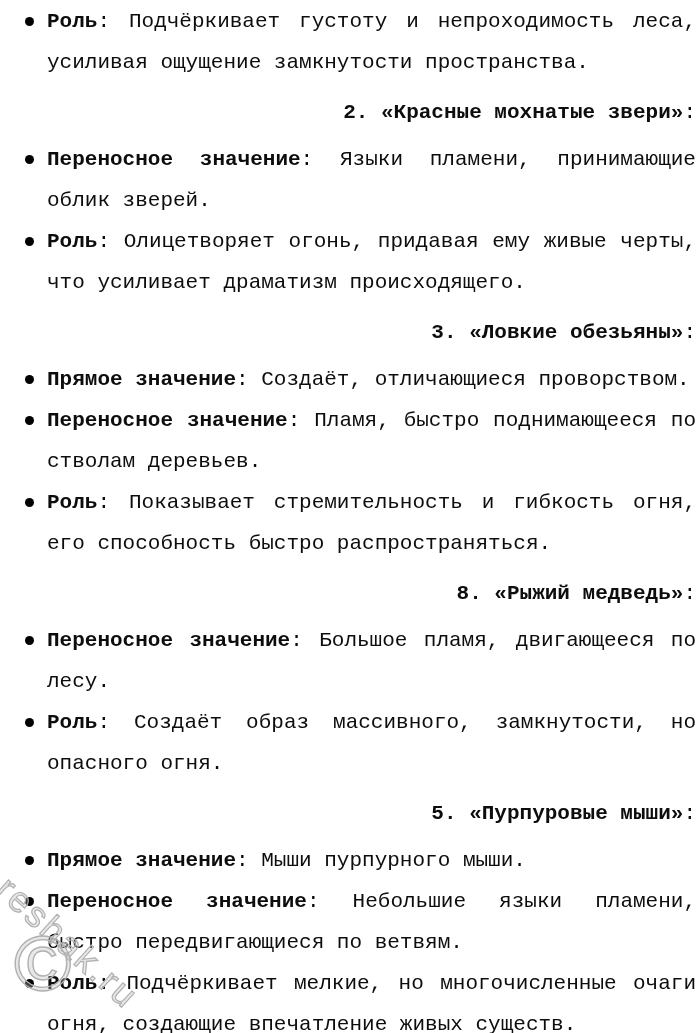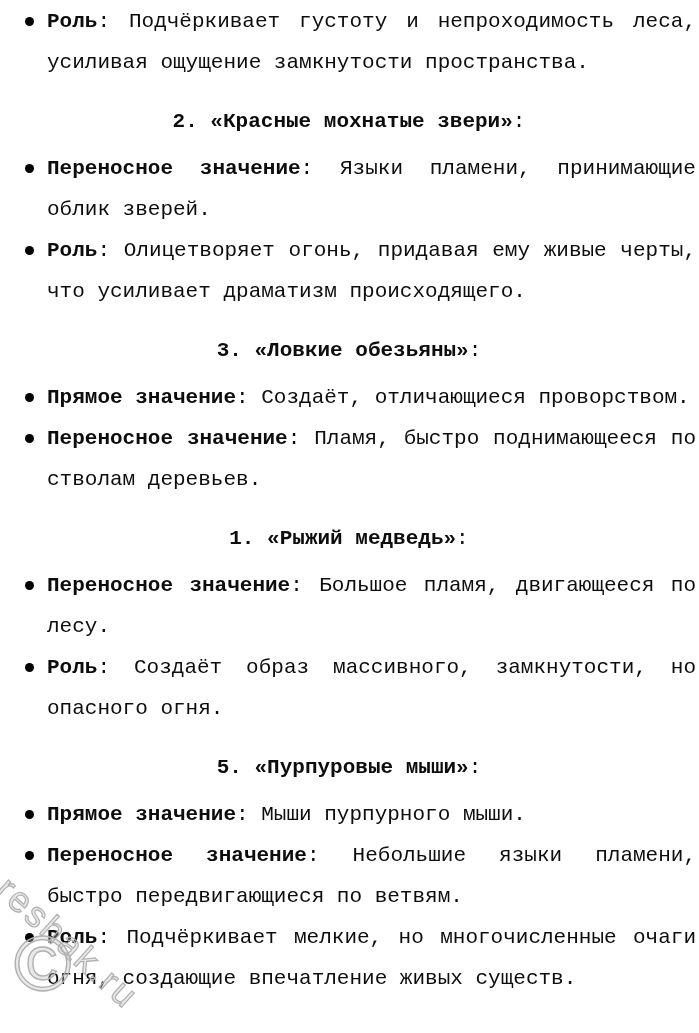--- a/index.html
+++ b/index.html
@@ -29,23 +29,23 @@
   }
   li.item .bullet {
     position: absolute;
     left: 23px; top: 16px;
     width: 9px; height: 9px;
     background: #000;
     border-radius: 50%;
   }
   .lbl { font-weight: bold; }
   p.heading {
-    margin: 18px 0 6px 0;
+    margin: 9px 0 6px 0;
     font-weight: bold;
-    text-align: center;
+    text-align: right;
     line-height: 41px;
   }
   p.heading .suffix { font-weight: normal; }
   .watermark-text, .watermark-copy {
     position: absolute;
     pointer-events: none;
     z-index: 5;
     font-family: "Liberation Sans", "DejaVu Sans", sans-serif;
     color: rgba(190,190,190,0.35);
     -webkit-text-stroke: 1.2px #b0b0b0;
@@ -98,25 +98,29 @@
     <p class="heading"><span>3. «Ловкие обезьяны»</span><span class="suffix">:</span></p>
     <ul class="items">
       <li class="item">
         <span class="bullet"></span>
         <span class="lbl">Прямое значение</span><span>: </span><span>Создаёт, отличающиеся проворством.</span>
       </li>
       <li class="item">
         <span class="bullet"></span>
         <span class="lbl">Переносное значение</span><span>: </span><span>Пламя, быстро поднимающееся по стволам деревьев.</span>
       </li>
+      <li class="item">
+        <span class="bullet"></span>
+        <span class="lbl">Роль</span><span>: </span><span>Показывает стремительность и гибкость огня, его способность быстро распространяться.</span>
+      </li>
     </ul>
   </section>
 
   <section>
-    <p class="heading"><span>1. «Рыжий медведь»</span><span class="suffix">:</span></p>
+    <p class="heading"><span>8. «Рыжий медведь»</span><span class="suffix">:</span></p>
     <ul class="items">
       <li class="item">
         <span class="bullet"></span>
         <span class="lbl">Переносное значение</span><span>: </span><span>Большое пламя, двигающееся по лесу.</span>
       </li>
       <li class="item">
         <span class="bullet"></span>
         <span class="lbl">Роль</span><span>: </span><span>Создаёт образ массивного, замкнутости, но опасного огня.</span>
       </li>
     </ul>

